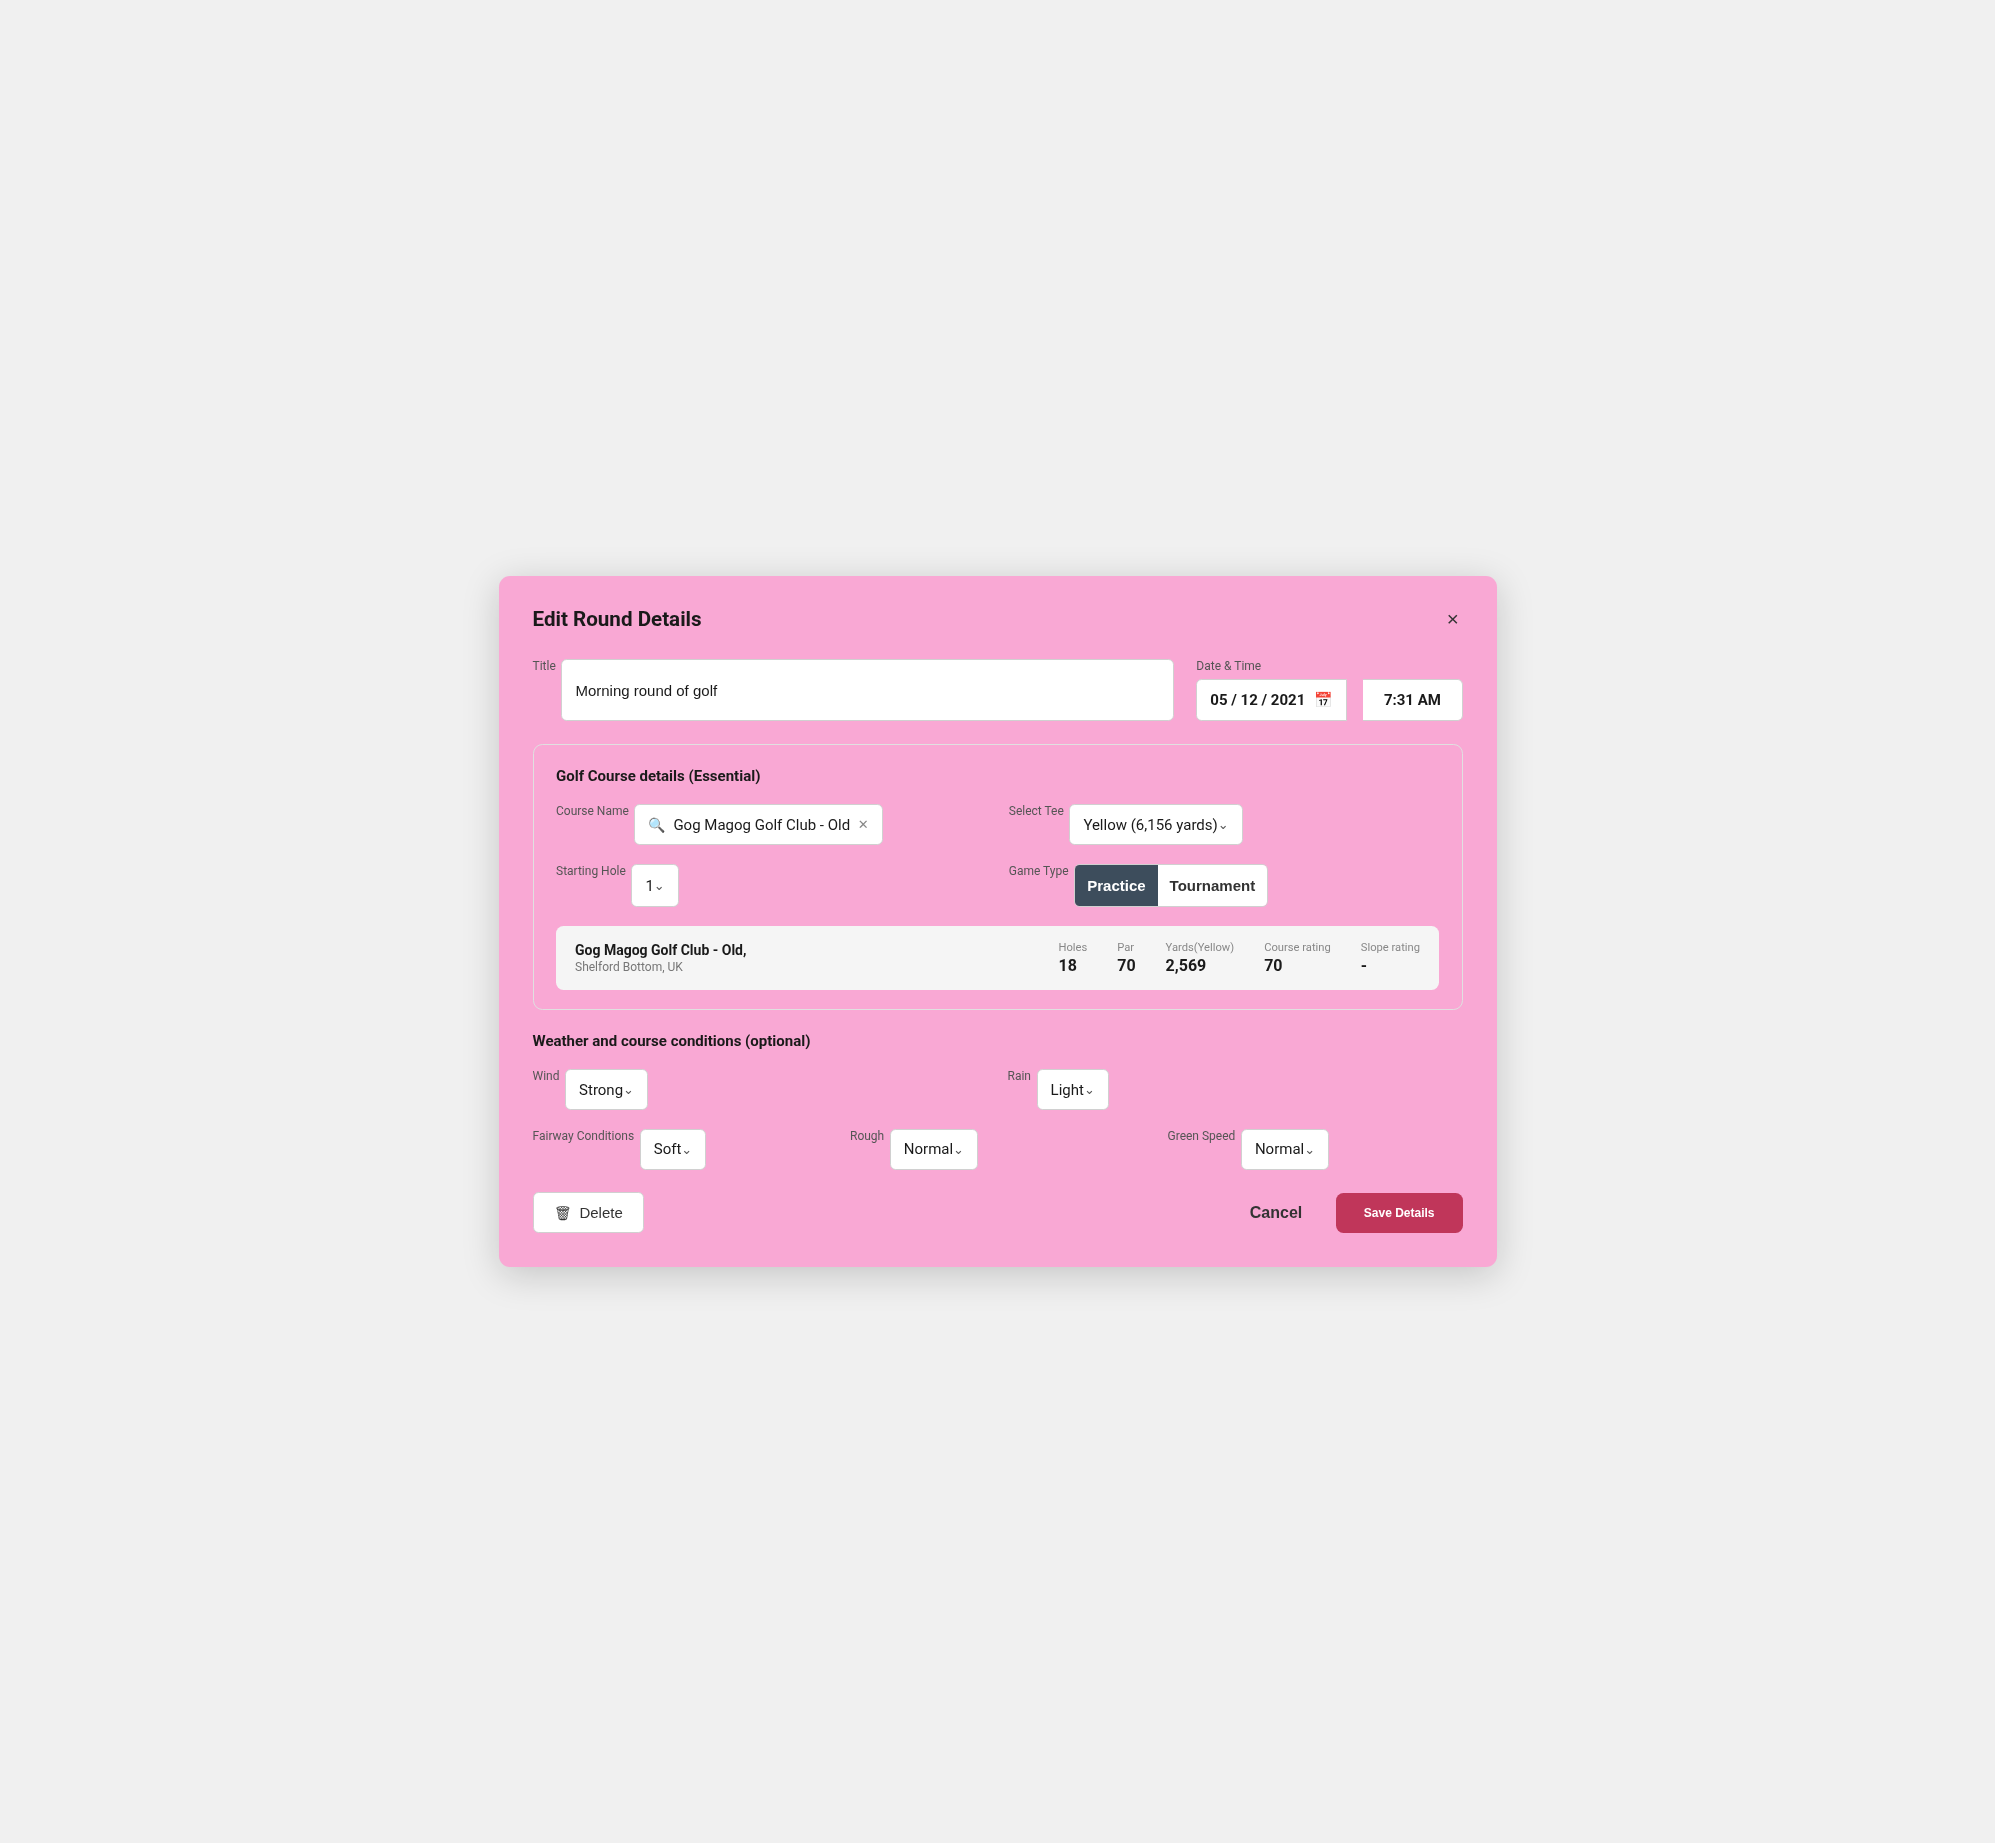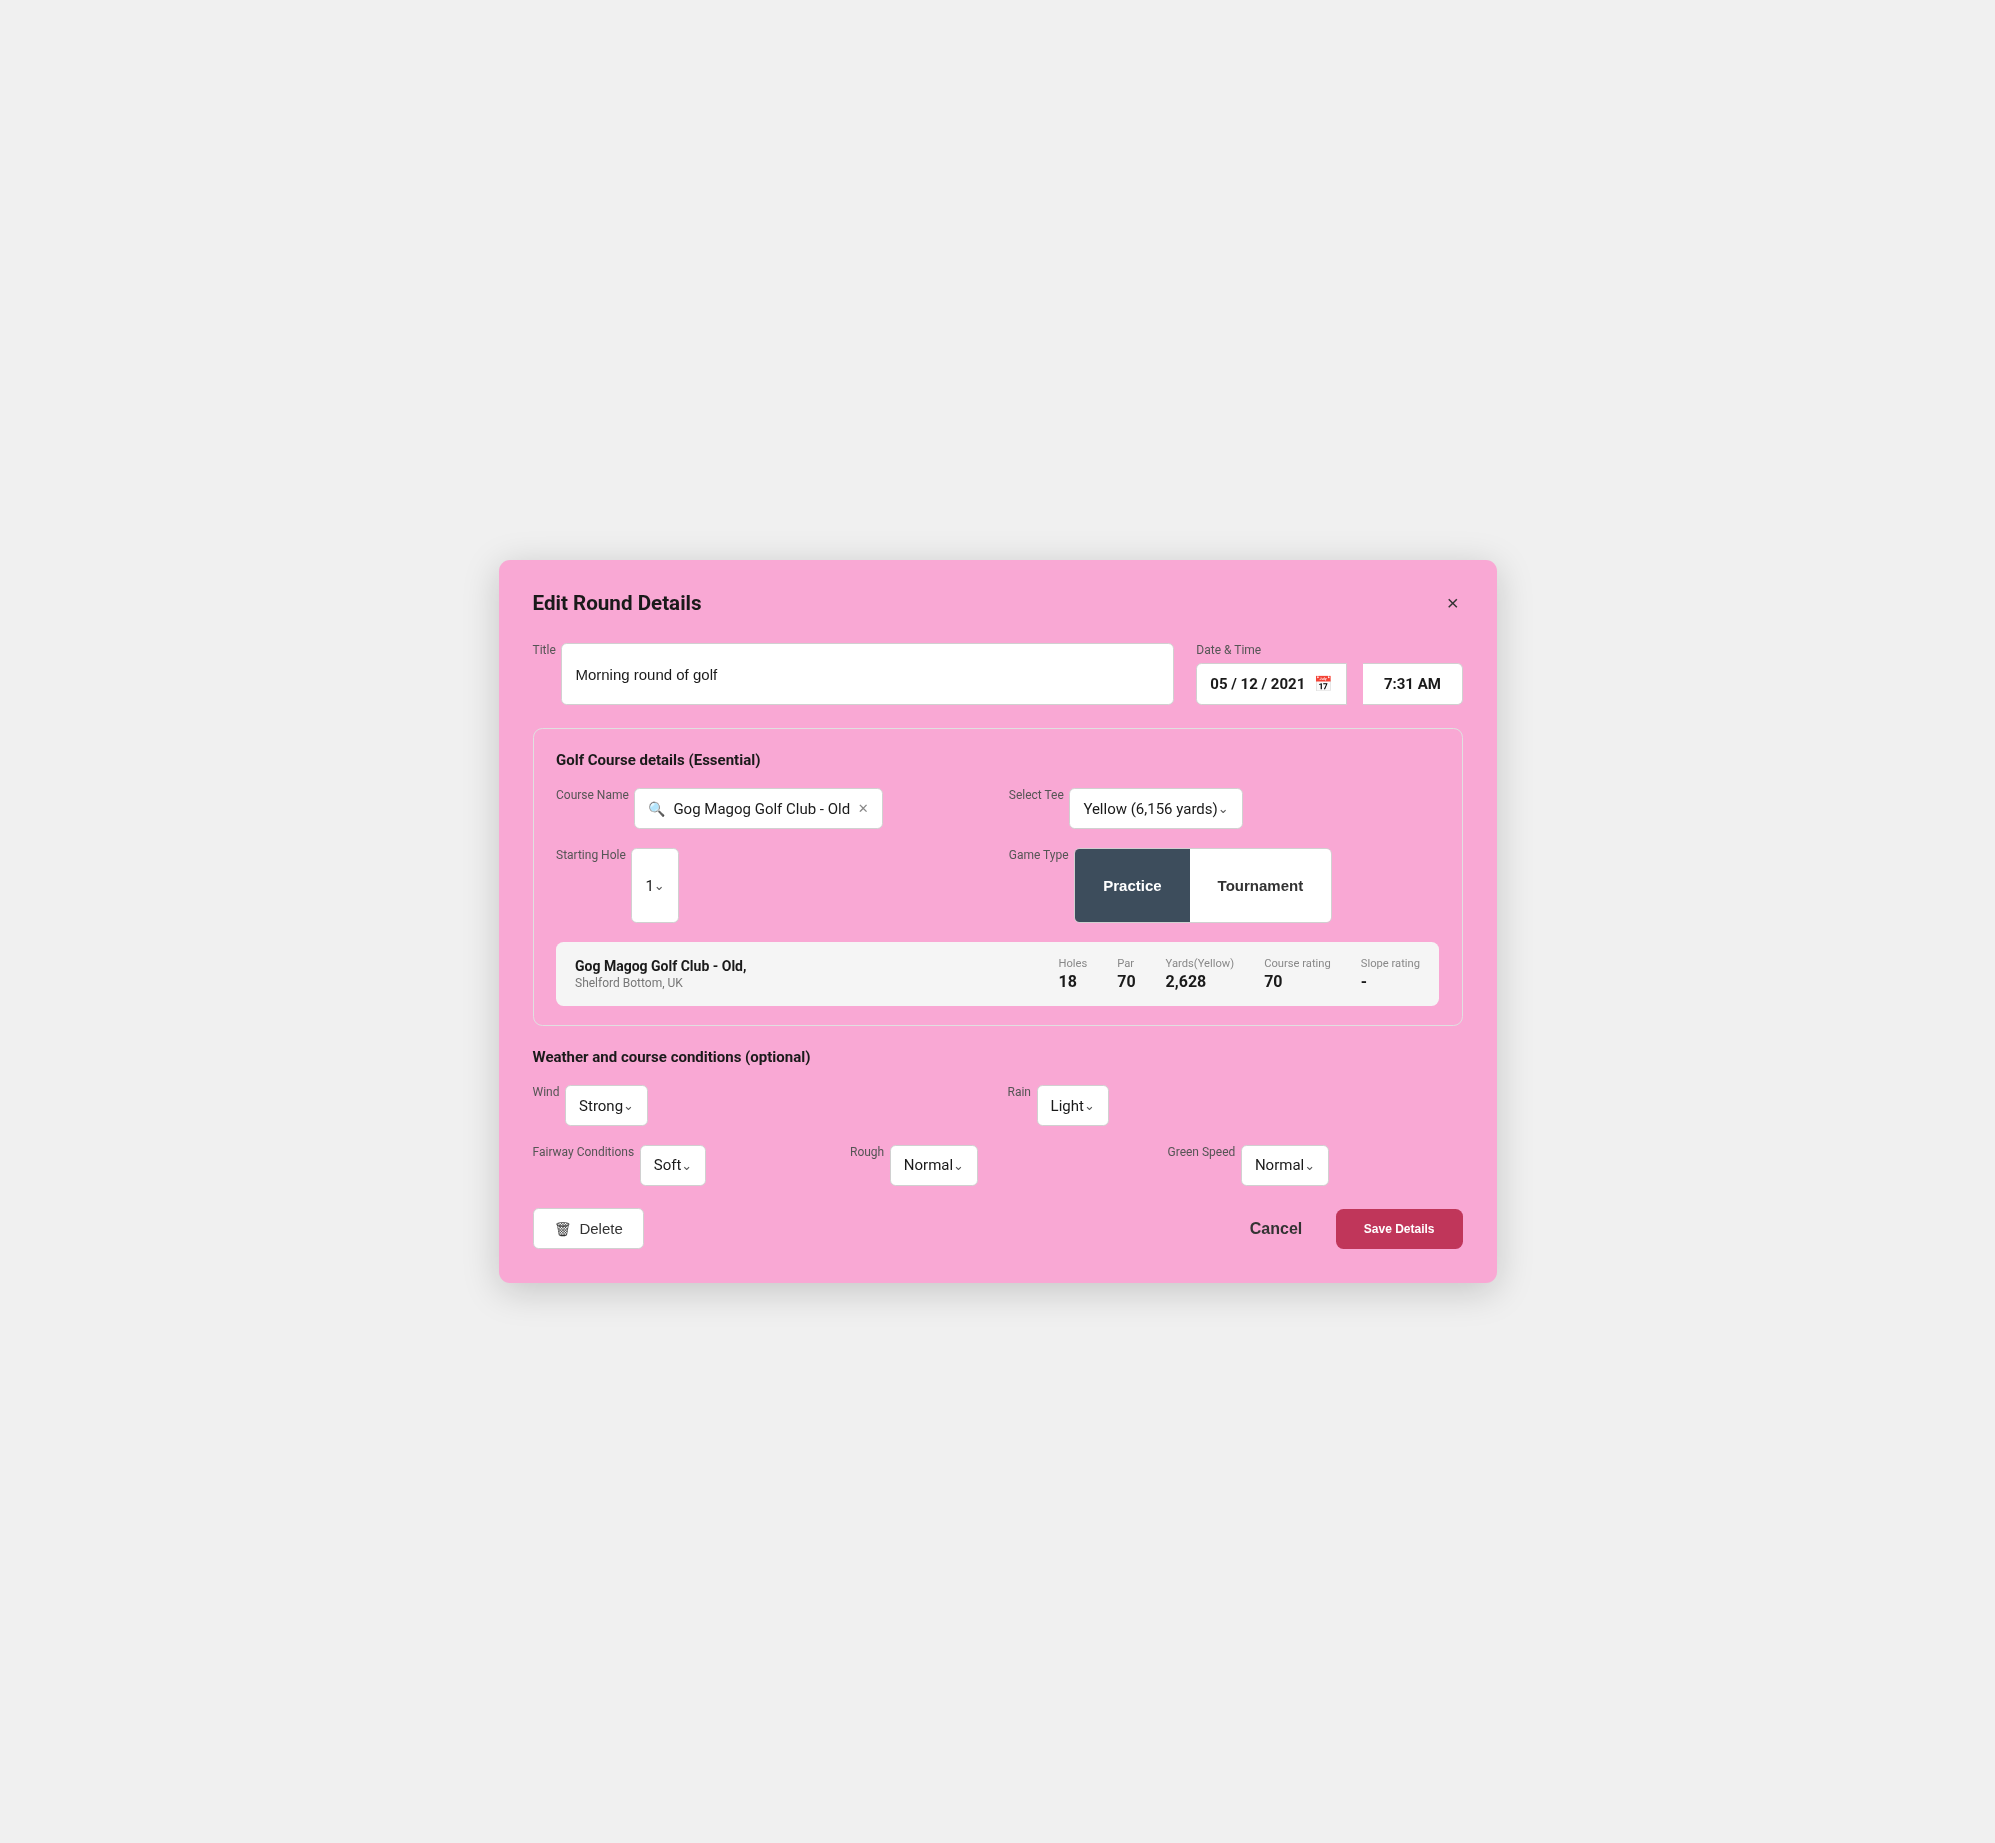--- a/index.html
+++ b/index.html
@@ -172,21 +172,21 @@
       font-size: 13px;
     }
     .game-type-toggle {
       display: flex;
       border: 1.4px solid #d0d0d0;
       border-radius: 5.6px;
       overflow: hidden;
     }
     .toggle-btn {
       flex: 1;
-      padding: 28px;
+      padding: 12px;
       font-size: 15px;
       font-weight: 600;
       border: none;
       cursor: pointer;
       text-align: center;
     }
     .toggle-btn.active {
       background: #3d4d5c;
       color: #fff;
     }
@@ -381,21 +381,21 @@
         <div class="stat-item">
           <span class="stat-label">Holes</span>
           <span class="stat-value">18</span>
         </div>
         <div class="stat-item">
           <span class="stat-label">Par</span>
           <span class="stat-value">70</span>
         </div>
         <div class="stat-item">
           <span class="stat-label">Yards(Yellow)</span>
-          <span class="stat-value">2,628</span>
+          <span class="stat-value">2,569</span>
         </div>
         <div class="stat-item">
           <span class="stat-label">Course rating</span>
           <span class="stat-value">70</span>
         </div>
         <div class="stat-item">
           <span class="stat-label">Slope rating</span>
           <span class="stat-value">-</span>
         </div>
       </div>

